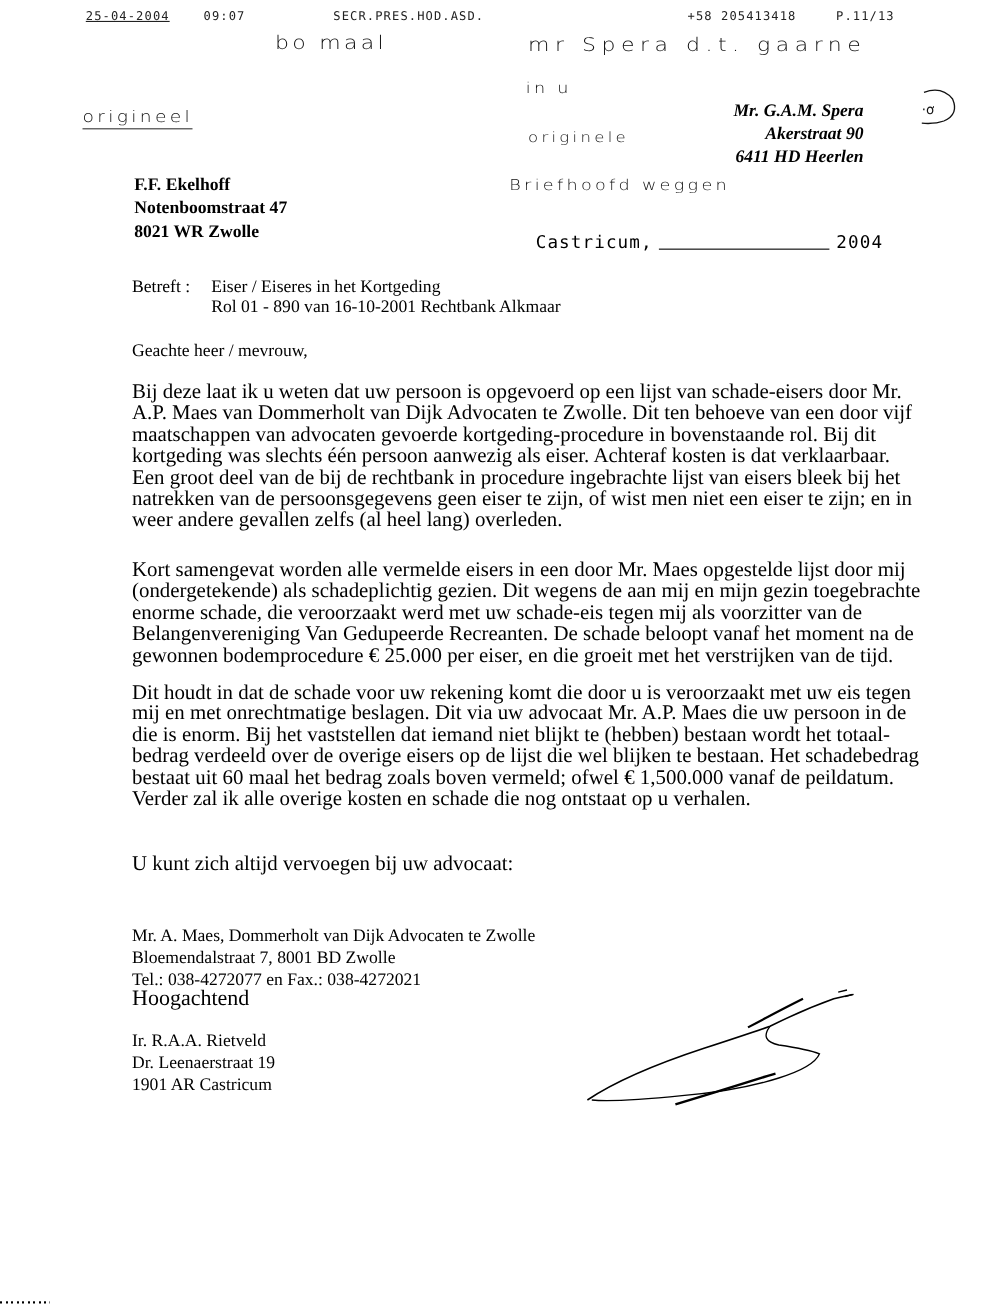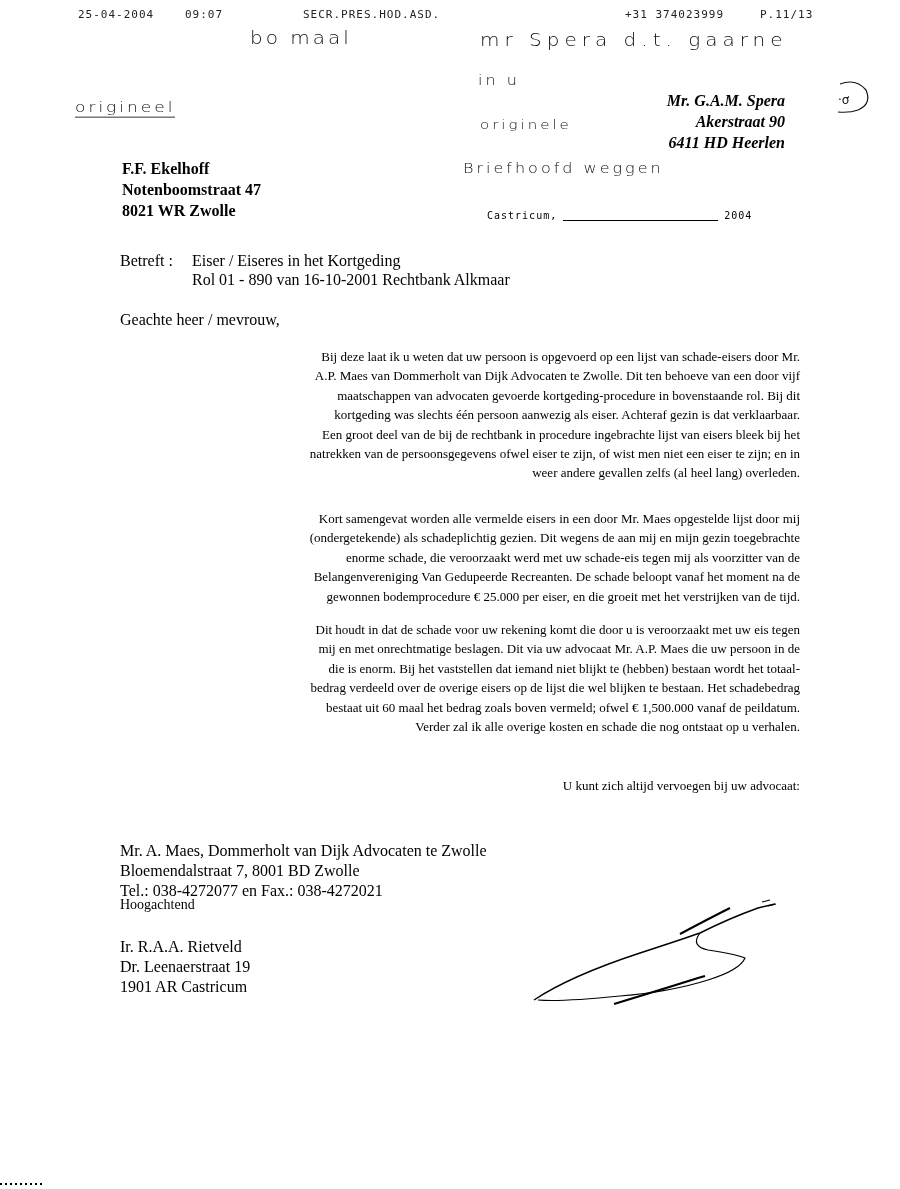--- a/index.html
+++ b/index.html
@@ -19,56 +19,56 @@
     }
     .sender {
       right: 115px; text-align: right; font-weight: bold; font-style: italic;
       font-size: 16px; line-height: 21px; top: 90px;
     }
     .recipient {
       left: 122px; top: 158px; font-weight: bold; font-size: 16px; line-height: 21px;
     }
     .place-date {
       left: 487px; top: 210px;
-      font-family: "DejaVu Sans Mono", monospace; font-size: 10px; letter-spacing: 1px;
+      font-family: "DejaVu Sans Mono", monospace; font-size: 16px; letter-spacing: 1px;
     }
     .place-date .blank {
       display: inline-block; width: 155px; border-bottom: 1px solid #000;
       margin: 0 6px; vertical-align: -2px;
     }
     .subject { left: 120px; top: 251px; font-size: 16px; line-height: 19px; }
     .subject .label { display: inline-block; width: 72px; }
     .subject .line2 { padding-left: 72px; }
     .salutation { left: 120px; top: 311px; font-size: 16px; }
     .para {
-      position: absolute; left: 120px; width: 680px; font-size: 13px;
-      line-height: 19.4px; text-align: right;
+      position: absolute; left: 120px; width: 680px; font-size: 19px;
+      line-height: 19.4px; text-align: left;
     }
     .para div { white-space: nowrap; }
     .p1 { top: 347px; }
     .p2 { top: 509px; }
     .p3 { top: 620px; }
     .p4 { top: 776px; }
     .lawyer { left: 120px; top: 841px; font-size: 16px; line-height: 20px; }
-    .closing { left: 120px; top: 897px; font-size: 14px; }
+    .closing { left: 120px; top: 897px; font-size: 20px; }
     .signer { left: 120px; top: 937px; font-size: 16px; line-height: 20px; }
     .originals-u { border-bottom: 1.5px solid #111; padding-bottom: 2px; }
     .dots {
       left: 0; top: 1183px; width: 45px; height: 2px;
       background: repeating-linear-gradient(90deg, #000 0 2px, transparent 2px 5px);
     }
     svg { position: absolute; overflow: visible; }
   </style>
 </head>
 <body>
 
-<div class="abs fax" style="left:78px;">25-04-2004</div>
+<div class="abs fax" style="left:78px;text-decoration:underline;">25-04-2004</div>
 <div class="abs fax" style="left:185px;">09:07</div>
 <div class="abs fax" style="left:303px;">SECR.PRES.HOD.ASD.</div>
-<div class="abs fax" style="left:625px;">+31 374023999</div>
+<div class="abs fax" style="left:625px;">+58 205413418</div>
 <div class="abs fax" style="left:760px;">P.11/13</div>
 
 <div class="abs hand" style="left:250px; top:28px;">bo maal</div>
 <div class="abs hand" style="left:480px; top:30px; letter-spacing:5px;">mr Spera d.t. gaarne</div>
 <div class="abs hand" style="left:478px; top:72px; font-size:16px;">in u</div>
 <div class="abs hand" style="left:75px; top:98px; font-size:17px;"><span class="originals-u">origineel</span></div>
 <div class="abs hand" style="left:480px; top:117px; font-size:15px;">originele</div>
 <div class="abs hand" style="left:463px; top:160px; font-size:16px;">Briefhoofd weggen</div>
 <svg style="left:828px; top:80px;" width="45" height="36">
   <path d="M12 4 Q28 -2 38 10 Q44 24 30 30 Q22 33 10 32" fill="none" stroke="#111" stroke-width="1.2"></path>
@@ -95,23 +95,23 @@
   <div><span class="label">Betreft :</span><span>Eiser / Eiseres in het Kortgeding</span></div>
   <div class="line2">Rol 01 - 890  van 16-10-2001 Rechtbank Alkmaar</div>
 </div>
 
 <div class="abs salutation">Geachte heer / mevrouw,</div>
 
 <div class="para p1">
   <div>Bij deze laat ik u weten dat uw persoon is opgevoerd op een lijst van schade-eisers door Mr.</div>
   <div>A.P. Maes van Dommerholt van Dijk Advocaten te Zwolle. Dit ten behoeve van een door vijf</div>
   <div>maatschappen van advocaten gevoerde kortgeding-procedure in bovenstaande rol. Bij dit</div>
-  <div>kortgeding was slechts één persoon aanwezig als eiser. Achteraf gezin is dat verklaarbaar.</div>
+  <div>kortgeding was slechts één persoon aanwezig als eiser. Achteraf kosten is dat verklaarbaar.</div>
   <div>Een groot deel van de bij de rechtbank in procedure ingebrachte lijst van eisers bleek bij het</div>
-  <div>natrekken van de persoonsgegevens ofwel eiser te zijn, of wist men niet een eiser te zijn; en in</div>
+  <div>natrekken van de persoonsgegevens geen eiser te zijn, of wist men niet een eiser te zijn; en in</div>
   <div>weer andere gevallen zelfs (al heel lang) overleden.</div>
 </div>
 
 <div class="para p2">
   <div>Kort samengevat worden alle vermelde eisers in een door Mr. Maes opgestelde lijst door mij</div>
   <div>(ondergetekende) als schadeplichtig gezien. Dit wegens de aan mij en mijn gezin toegebrachte</div>
   <div>enorme schade, die veroorzaakt werd met uw schade-eis tegen mij als voorzitter van de</div>
   <div>Belangenvereniging Van Gedupeerde Recreanten. De schade beloopt vanaf het moment na de</div>
   <div>gewonnen bodemprocedure € 25.000 per eiser, en die groeit met het verstrijken van de tijd.</div>
 </div>

